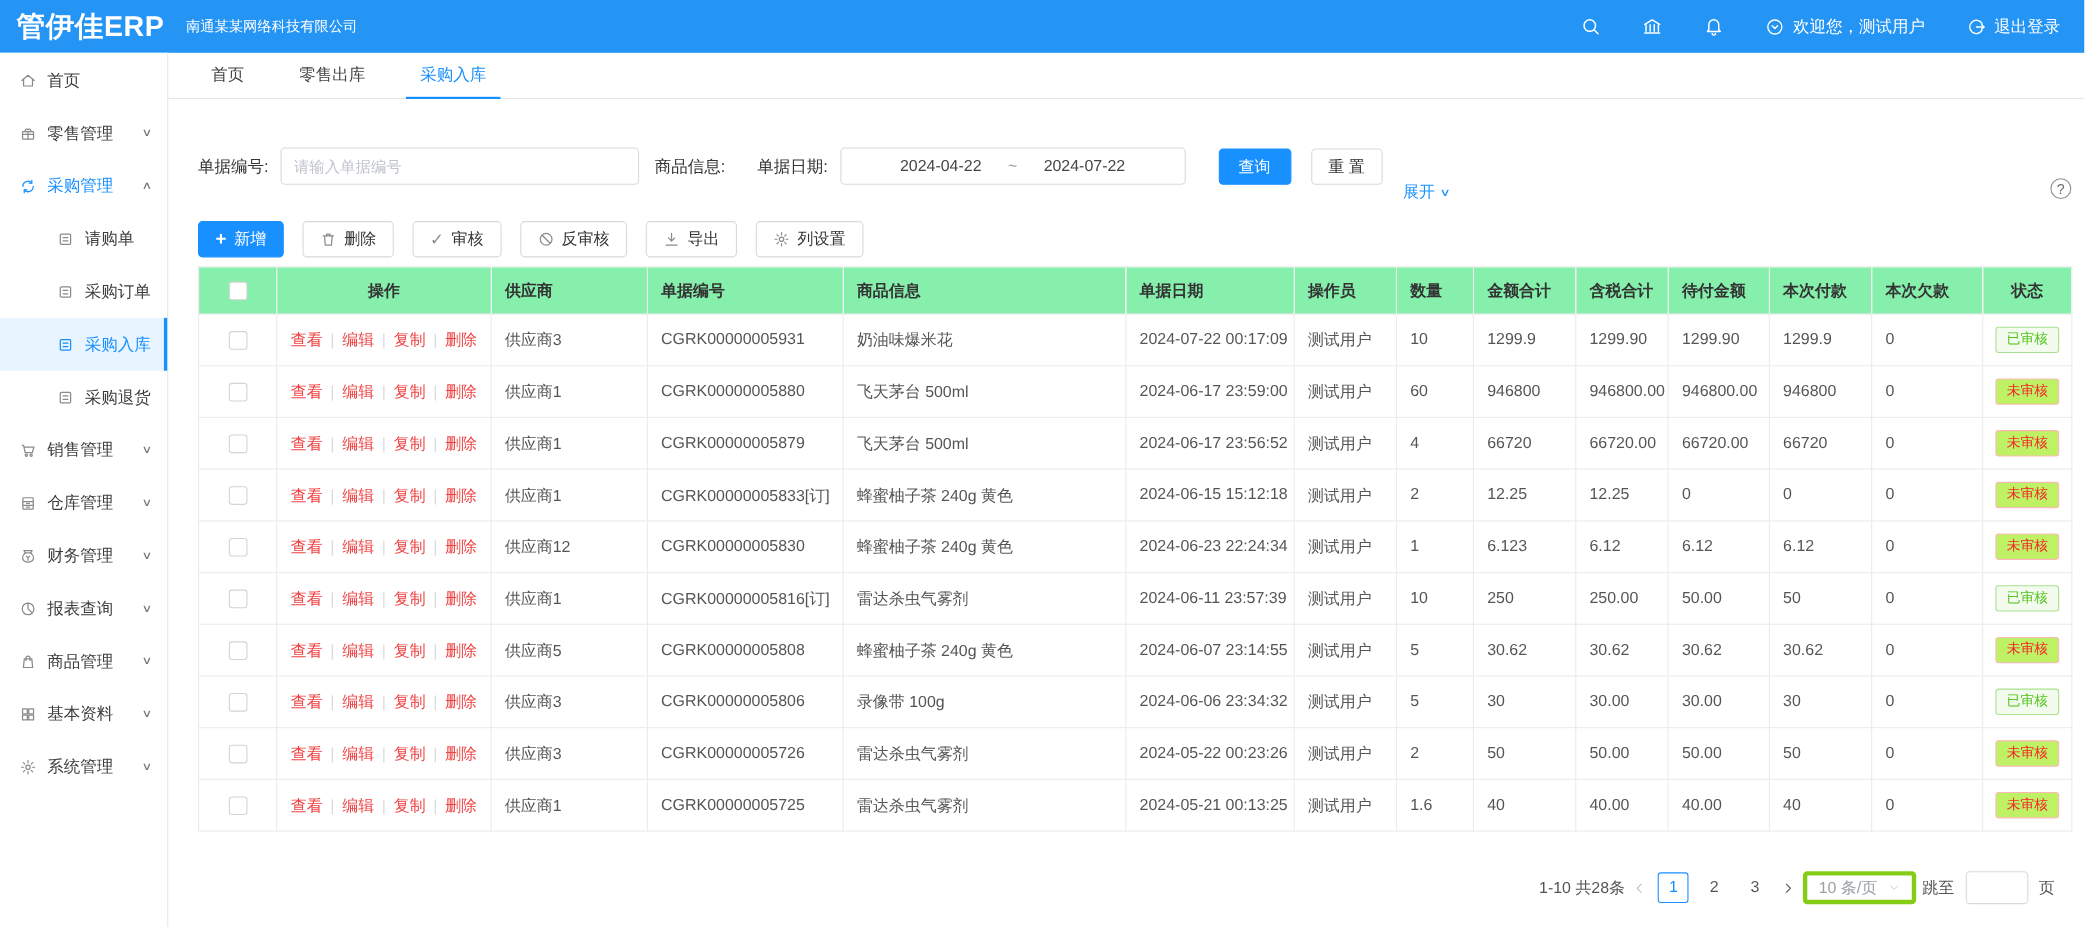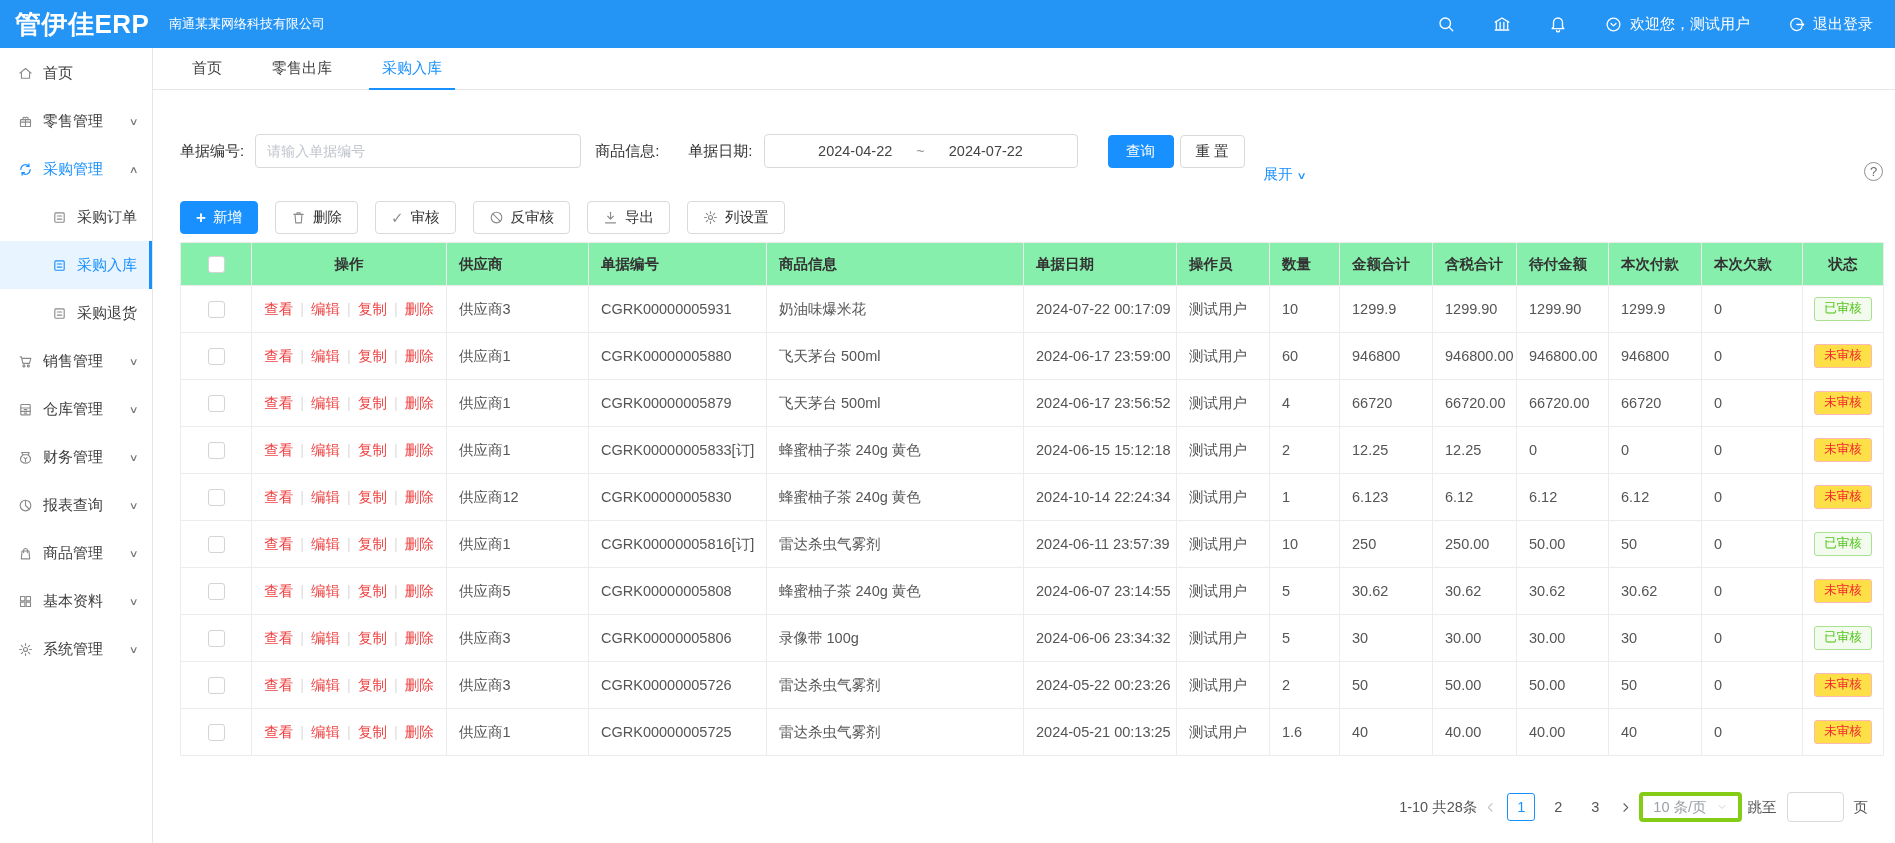--- a/index.html
+++ b/index.html
@@ -42,21 +42,21 @@
   .inp { height:34px; border:1px solid #d9d9d9; border-radius:4px; padding:16px 11px; font-size:14px; color:#333; outline:none; font-family:inherit; }
   .inp::placeholder { color:#c0c4cc; }
   .inp-bill { width:326px; }
   .inp-prod { width:332px; }
   .g2 { margin-left:14px; } .g3 { margin-left:18px; }
   .date-range { width:314px; height:34px; border:1px solid #d9d9d9; border-radius:4px; display:flex; align-items:center; justify-content:center; gap:24px; font-size:14.5px; color:#444; cursor:pointer; }
   .tilde { color:#999; }
   .btn { height:33px; padding:0 15px; border:1px solid #d9d9d9; background:#fff; border-radius:4px; font-size:14.5px; color:#333; cursor:pointer; display:inline-flex; align-items:center; gap:7px; font-family:inherit; white-space:nowrap; }
   .btn.primary { background:#1890ff; border-color:#1890ff; color:#fff; }
   .btn-search { margin-left:30px; width:66px; justify-content:center; }
-  .btn-reset { margin-left:6px; }
+  .btn-reset { margin-left:18px; }
   .expand { margin-left:19px; color:#1890ff; font-size:14.5px; display:inline-flex; align-items:center; gap:5px; cursor:pointer;margin-top:47px; }
   .expand .chev { font-size:10px; transform:scaleX(1.4); margin-top:2px; }
 
   
   .toolbar { margin-top:17px; display:flex; align-items:center; gap:17px; }
   .tbtn-icon { display:flex; font-size:15px; color:#8c8c8c; }
   .btn.primary .tbtn-icon { color:#fff; font-size:17px; font-weight:bold; }
   .help { position:absolute; right:12px; top:72px; width:19px; height:19px; border:1.6px solid #909090; border-radius:50%; color:#6b6b6b; font-size:13px; display:flex; align-items:center; justify-content:center; cursor:pointer; }
 
   
@@ -64,21 +64,21 @@
   .grid th, .grid td { border:1px solid #ececec; height:47px; padding:0 4px 0 12px; text-align:left; color:#555; overflow:hidden; white-space:nowrap; }
   .grid thead th { background:#86efac; color:#333; font-weight:600; height:43px; }
   .c-check { text-align:center !important; padding:0 !important; }
   .c-actions { text-align:center !important; padding:0 !important; }
   .c-status { text-align:center !important; padding:0 !important; }
   .checkbox { width:17px; height:17px; border:1px solid #d4d4d4; border-radius:3px; display:inline-block; background:#fff; vertical-align:middle; cursor:pointer; }
   .lnk { color:#ef4444; cursor:pointer; text-decoration:none; }
   .sep { color:#dcdcdc; margin:0 7px; }
   .badge { display:inline-block; font-size:12.5px; padding:3px 9px; border-radius:3px; border:1px solid; line-height:1.25; }
   .badge.approved { color:#52c41a; border-color:#a9e18f; background:#f3fbee; }
-  .badge.unapproved { color:#f5222d; border-color:#fbb9b5; background:#fde047; }
+  .badge.unapproved { color:#f5222d; border-color:#fbb9b5; background:#bef264; }
 
   
   .pagination { margin-top:36px; display:flex; align-items:center; justify-content:flex-end; gap:6px; font-size:14.5px; color:#555; padding-right:13px; }
   .pag-pages { display:flex; align-items:center; gap:9px; }
   .page-arrow { display:flex; font-size:15px; cursor:pointer; }
   .page-arrow.prev { color:#c5c5c5; }
   .page-arrow.next { color:#666; }
   .page { min-width:28px; height:28px; border-radius:3px; display:flex; align-items:center; justify-content:center; cursor:pointer; color:#555; }
   .page.current { border:1px solid #1890ff; color:#1890ff; }
   .page-size { height:30px; border:4px solid #84cc16; border-radius:4px; display:flex; align-items:center; gap:9px; padding:0 10px; color:#9aa0a6; cursor:pointer;text-align:right; }
@@ -160,20 +160,29 @@
         <span class="side-icon">
           <svg viewBox="0 0 24 24" fill="none" stroke="currentColor" stroke-width="1.8" stroke-linecap="round" stroke-linejoin="round">
             <path d="M4.5 12a7.5 7.5 0 0 1 13-5.2"></path>
             <path d="M17.5 3v4h-4"></path>
             <path d="M19.5 12a7.5 7.5 0 0 1-13 5.2"></path>
             <path d="M6.5 21v-4h4"></path>
           </svg>
         </span>
         <span class="side-label">采购管理</span>
         <span class="side-arrow">∧</span>
+      </div>
+      <div class="side-item child">
+        <span class="side-icon">
+          <svg viewBox="0 0 24 24" fill="none" stroke="currentColor" stroke-width="1.8" stroke-linecap="round" stroke-linejoin="round">
+            <rect x="4.5" y="4.5" width="15" height="15" rx="1.5"></rect>
+            <path d="M8.5 9.5h7M8.5 14.5h7"></path>
+          </svg>
+        </span>
+        <span class="side-label">请购单</span>
       </div>
       <div class="side-item child">
         <span class="side-icon">
           <svg viewBox="0 0 24 24" fill="none" stroke="currentColor" stroke-width="1.8" stroke-linecap="round" stroke-linejoin="round">
             <rect x="4.5" y="4.5" width="15" height="15" rx="1.5"></rect>
             <path d="M8.5 9.5h7M8.5 14.5h7"></path>
           </svg>
         </span>
         <span class="side-label">采购订单</span>
       </div>
@@ -449,21 +458,21 @@
               <td>0</td>
               <td>0</td>
               <td class="c-status"><span class="badge unapproved">未审核</span></td>
             </tr>
             <tr>
               <td class="c-check"><span class="checkbox"></span></td>
               <td class="c-actions"><a class="lnk">查看</a><span class="sep">|</span><a class="lnk">编辑</a><span class="sep">|</span><a class="lnk">复制</a><span class="sep">|</span><a class="lnk">删除</a></td>
               <td>供应商12</td>
               <td>CGRK00000005830</td>
               <td>蜂蜜柚子茶 240g 黄色</td>
-              <td>2024-10-14 22:24:34</td>
+              <td>2024-06-23 22:24:34</td>
               <td>测试用户</td>
               <td>1</td>
               <td>6.123</td>
               <td>6.12</td>
               <td>6.12</td>
               <td>6.12</td>
               <td>0</td>
               <td class="c-status"><span class="badge unapproved">未审核</span></td>
             </tr>
             <tr>

